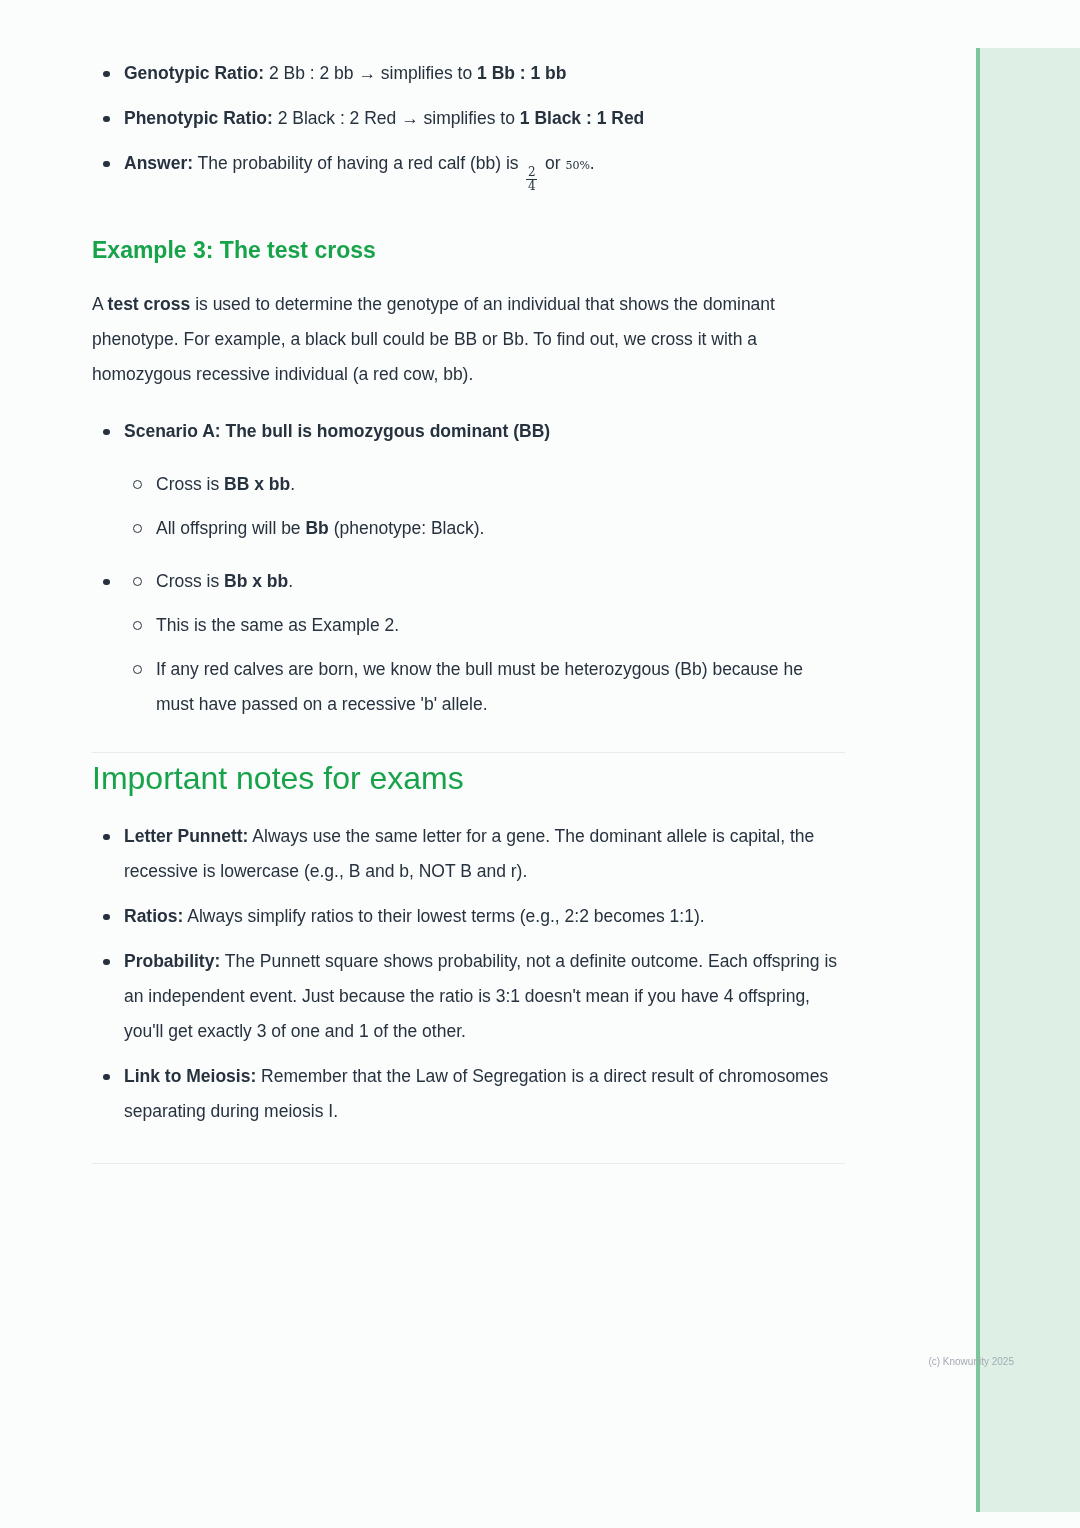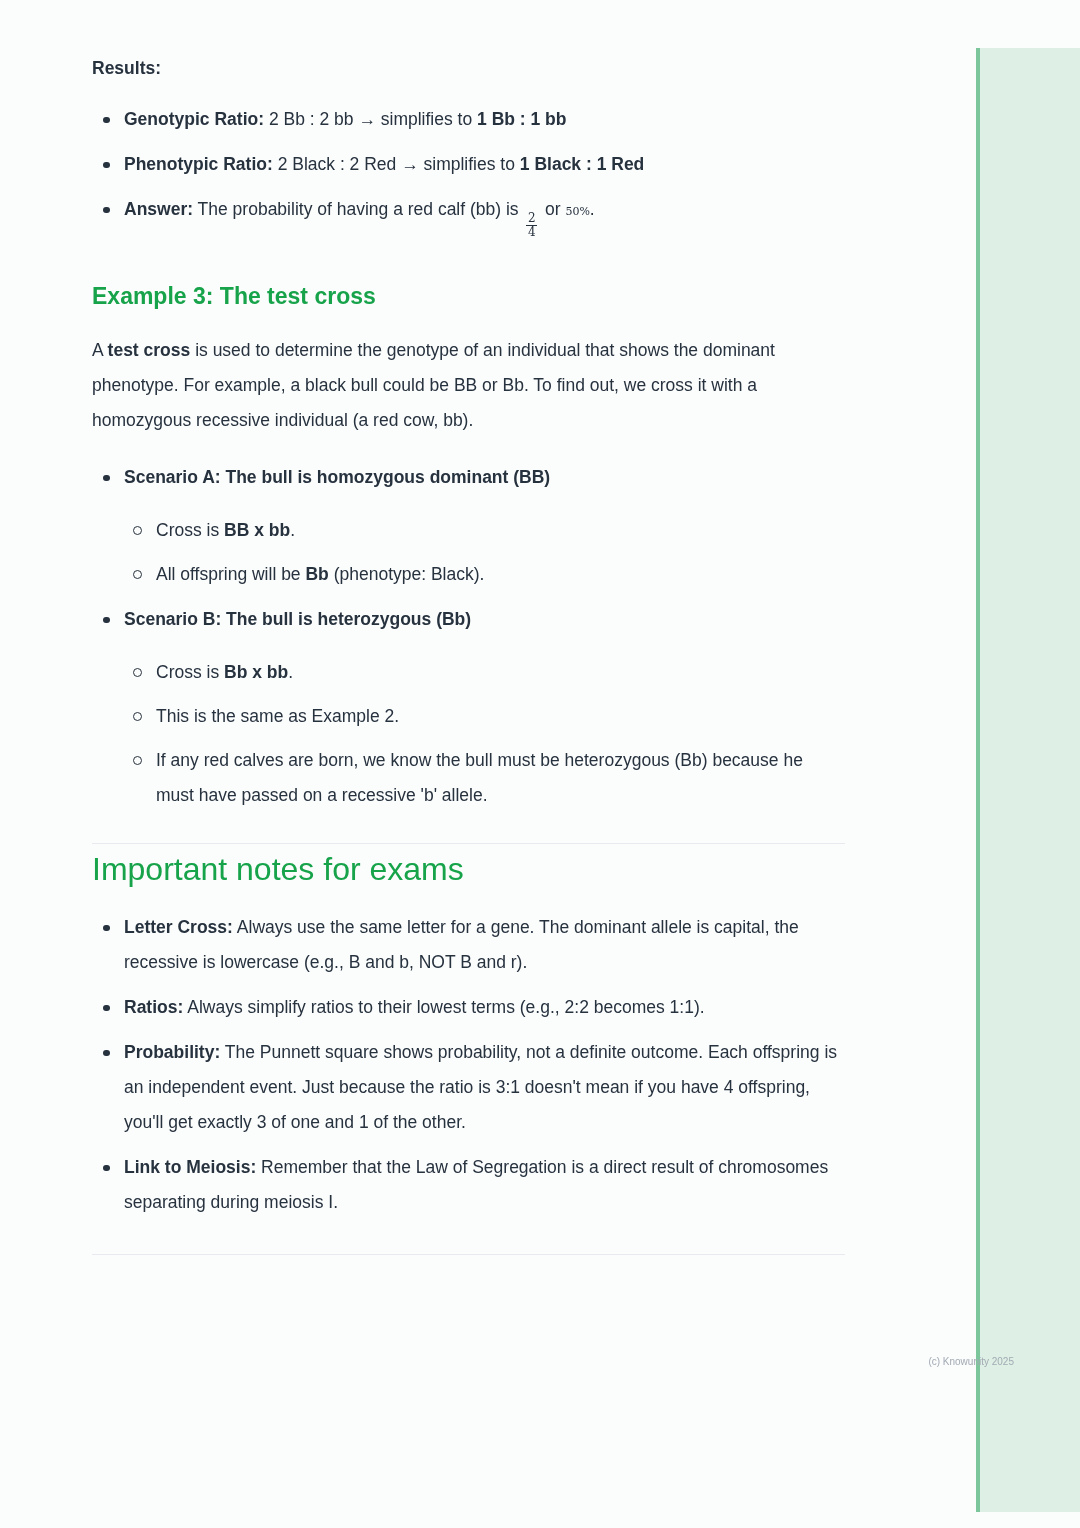--- a/index.html
+++ b/index.html
@@ -57,21 +57,20 @@
     font-size:10px; line-height:16px; color:var(--muted); z-index:2;
   }
 </style>
 </head>
 <body>
 
 <aside class="side-panel"></aside>
 
 <main class="content">
 
-  <h3 class="h-results">Results:</h3>
 
   <ul class="main-list">
     <li><span><span class="b">Genotypic Ratio:</span><span> 2 Bb : 2 bb → simplifies to </span><span class="b">1 Bb : 1 bb</span></span></li>
     <li><span><span class="b">Phenotypic Ratio:</span><span> 2 Black : 2 Red → simplifies to </span><span class="b">1 Black : 1 Red</span></span></li>
     <li><span><span class="b">Answer:</span><span> The probability of having a red calf (bb) is </span><span class="frac">
             <span class="num">2</span>
             <span class="den">4</span>
           </span><span> or </span><span class="serif">50%</span><span>.</span></span></li>
   </ul>
 
@@ -81,35 +80,34 @@
 
   <ul class="main-list">
     <li>
       <span><span class="b">Scenario A: The bull is homozygous dominant (BB)</span></span>
       <ul class="sub-list">
         <li><span><span>Cross is </span><span class="b">BB x bb</span><span>.</span></span></li>
         <li><span><span>All offspring will be </span><span class="b">Bb</span><span> (phenotype: Black).</span></span></li>
       </ul>
     </li>
     <li>
-      <span><span class="b">Scenario B: The bull is heterozygous (Bb)</span></span>
       <ul class="sub-list">
         <li><span><span>Cross is </span><span class="b">Bb x bb</span><span>.</span></span></li>
         <li><span><span>This is the same as Example 2.</span></span></li>
         <li><span><span>If any red calves are born, we know the bull must be heterozygous (Bb) because he must have passed on a recessive 'b' allele.</span></span></li>
       </ul>
     </li>
   </ul>
 
   <hr class="divider divider-1">
 
   <h1 class="h-green-lg">Important notes for exams</h1>
 
   <ul class="main-list">
-    <li><span><span class="b">Letter Cross:</span><span> Always use the same letter for a gene. The dominant allele is capital, the recessive is lowercase (e.g., B and b, NOT B and r).</span></span></li>
+    <li><span><span class="b">Letter Punnett:</span><span> Always use the same letter for a gene. The dominant allele is capital, the recessive is lowercase (e.g., B and b, NOT B and r).</span></span></li>
     <li><span><span class="b">Ratios:</span><span> Always simplify ratios to their lowest terms (e.g., 2:2 becomes 1:1).</span></span></li>
     <li><span><span class="b">Probability:</span><span> The Punnett square shows probability, not a definite outcome. Each offspring is an independent event. Just because the ratio is 3:1 doesn't mean if you have 4 offspring, you'll get exactly 3 of one and 1 of the other.</span></span></li>
     <li><span><span class="b">Link to Meiosis:</span><span> Remember that the Law of Segregation is a direct result of chromosomes separating during meiosis I.</span></span></li>
   </ul>
 
   <hr class="divider divider-2">
 
 </main>
 
 <div class="copyright">(c) Knowunity 2025</div>

